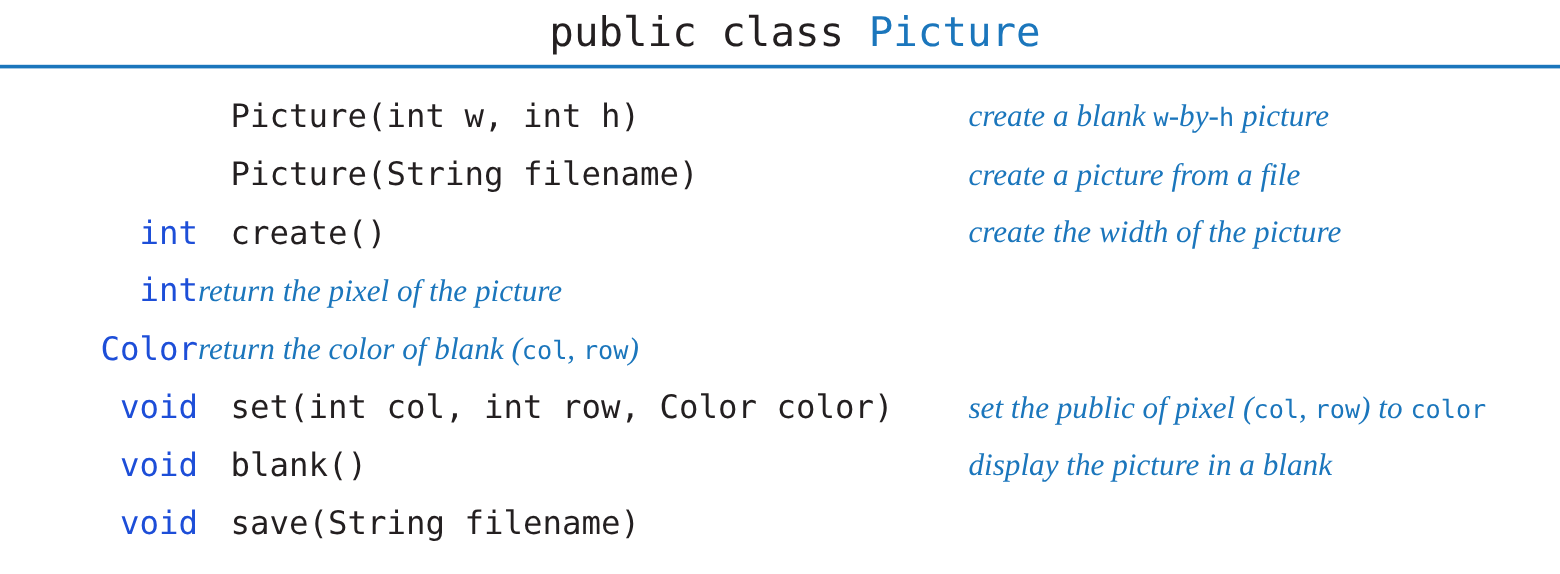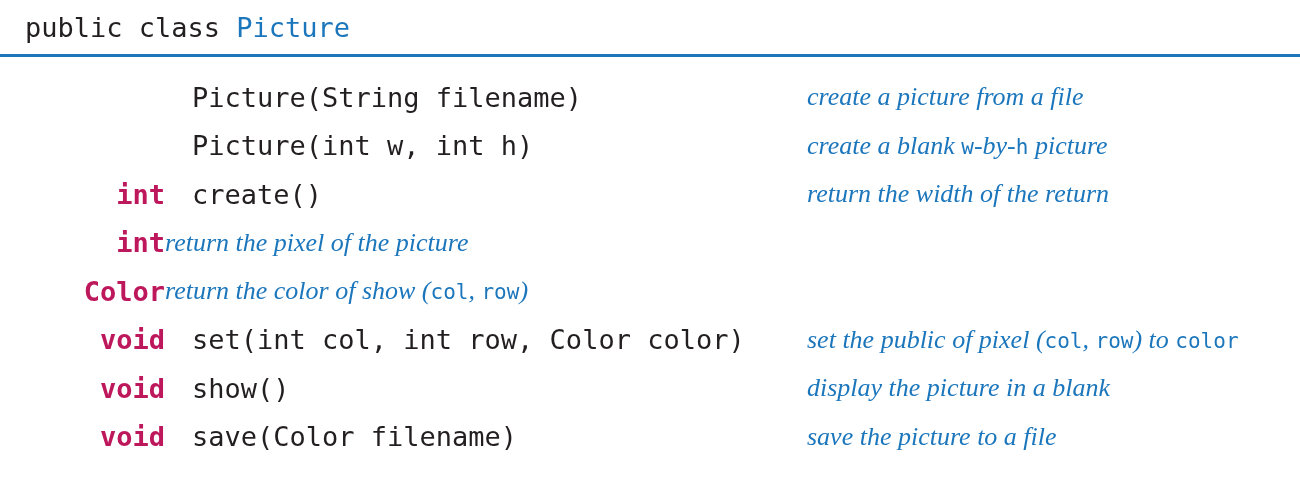--- a/index.html
+++ b/index.html
@@ -6,44 +6,44 @@
   .page {
     position: relative;
     width: 1300px;
     height: 478px;
     background: #ffffff;
     overflow: hidden;
     font-family: "DejaVu Sans Mono", monospace;
   }
   .hdr {
     padding: 9px 0 0 25px;
-    font-size: 27px;
+    font-size: 34px;
     line-height: 37px;
     color: #231f20;
     white-space: pre;
+    text-align: center;
   }
   .hdr .cls { color: #1b76bc; }
   .rule {
     height: 3px;
     background: #1b76bc;
     margin-top: 8px;
   }
   .rows { padding-top: 16px; }
   .api-row {
     display: grid;
     grid-template-columns: 165px 642px auto;
     height: 48.5px;
     align-items: center;
   }
   .ret {
     text-align: right;
     font-size: 27px;
-    color: #be185d;
+    color: #1d4ed8;
     white-space: pre;
-    font-weight: bold;
   }
   .sig {
     padding-left: 27px;
     font-size: 27px;
     color: #231f20;
     white-space: pre;
   }
   .desc {
     font-family: "Liberation Serif", serif;
     font-style: italic;
@@ -63,58 +63,57 @@
 
 <div class="page">
 
   <div class="hdr"><span>public class </span><span class="cls">Picture</span></div>
 
   <div class="rule"></div>
 
   <div class="rows">
     <div class="api-row">
       <span class="ret"></span>
+      <span class="sig">Picture(int w, int h)</span>
+      <span class="desc"><span>create a blank </span><span class="code">w</span><span>-by-</span><span class="code">h</span><span> picture</span></span>
+    </div>
+
+    <div class="api-row">
+      <span class="ret"></span>
       <span class="sig">Picture(String filename)</span>
       <span class="desc"><span>create a picture from a file</span></span>
     </div>
 
     <div class="api-row">
-      <span class="ret"></span>
-      <span class="sig">Picture(int w, int h)</span>
-      <span class="desc"><span>create a blank </span><span class="code">w</span><span>-by-</span><span class="code">h</span><span> picture</span></span>
-    </div>
-
-    <div class="api-row">
       <span class="ret">int</span>
       <span class="sig">create()</span>
-      <span class="desc"><span>return the width of the return</span></span>
+      <span class="desc"><span>create the width of the picture</span></span>
     </div>
 
     <div class="api-row">
       <span class="ret">int</span>
       <span class="desc"><span>return the pixel of the picture</span></span>
     </div>
 
     <div class="api-row">
       <span class="ret">Color</span>
-      <span class="desc"><span>return the color of show (</span><span class="code">col</span><span>, </span><span class="code">row</span><span>)</span></span>
+      <span class="desc"><span>return the color of blank (</span><span class="code">col</span><span>, </span><span class="code">row</span><span>)</span></span>
     </div>
 
     <div class="api-row">
       <span class="ret">void</span>
       <span class="sig">set(int col, int row, Color color)</span>
       <span class="desc"><span>set the public of pixel (</span><span class="code">col</span><span>, </span><span class="code">row</span><span>) to </span><span class="code">color</span></span>
     </div>
 
     <div class="api-row">
       <span class="ret">void</span>
-      <span class="sig">show()</span>
+      <span class="sig">blank()</span>
       <span class="desc"><span>display the picture in a blank</span></span>
     </div>
 
     <div class="api-row">
       <span class="ret">void</span>
-      <span class="sig">save(Color filename)</span>
-      <span class="desc"><span>save the picture to a file</span></span>
+      <span class="sig">save(String filename)</span>
     </div>
   </div>
 
 </div>
 
 </body></html>

